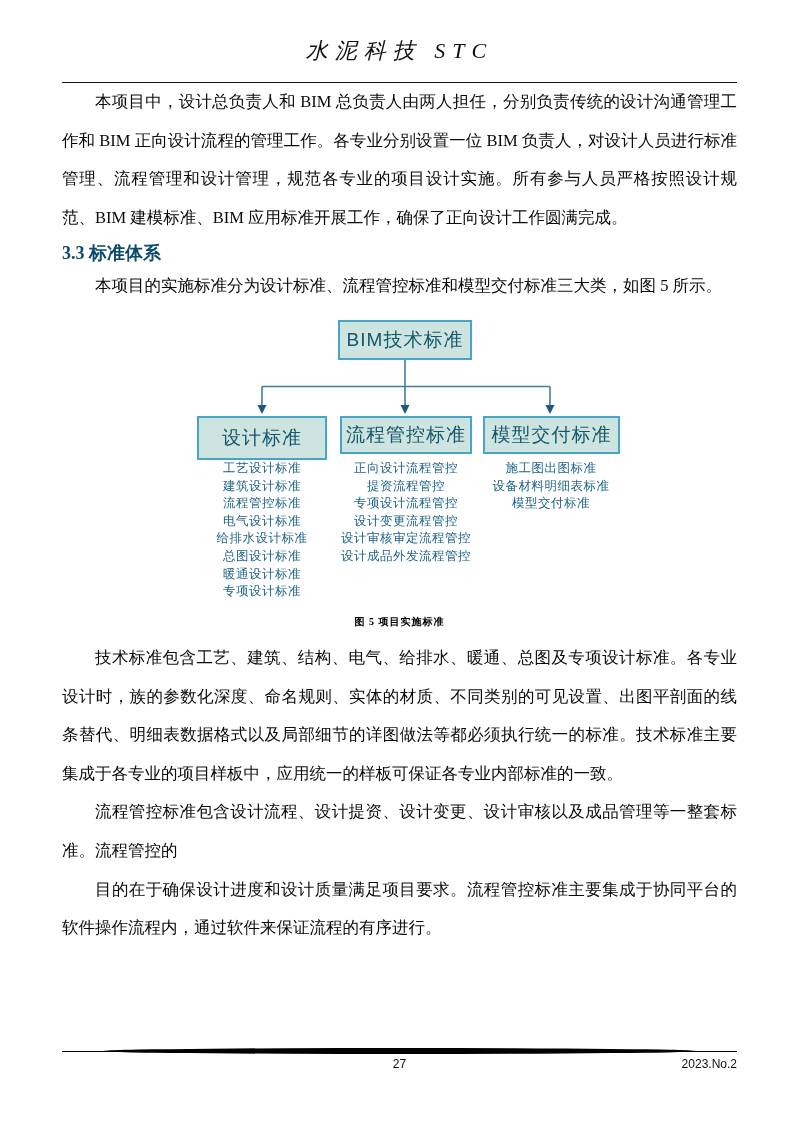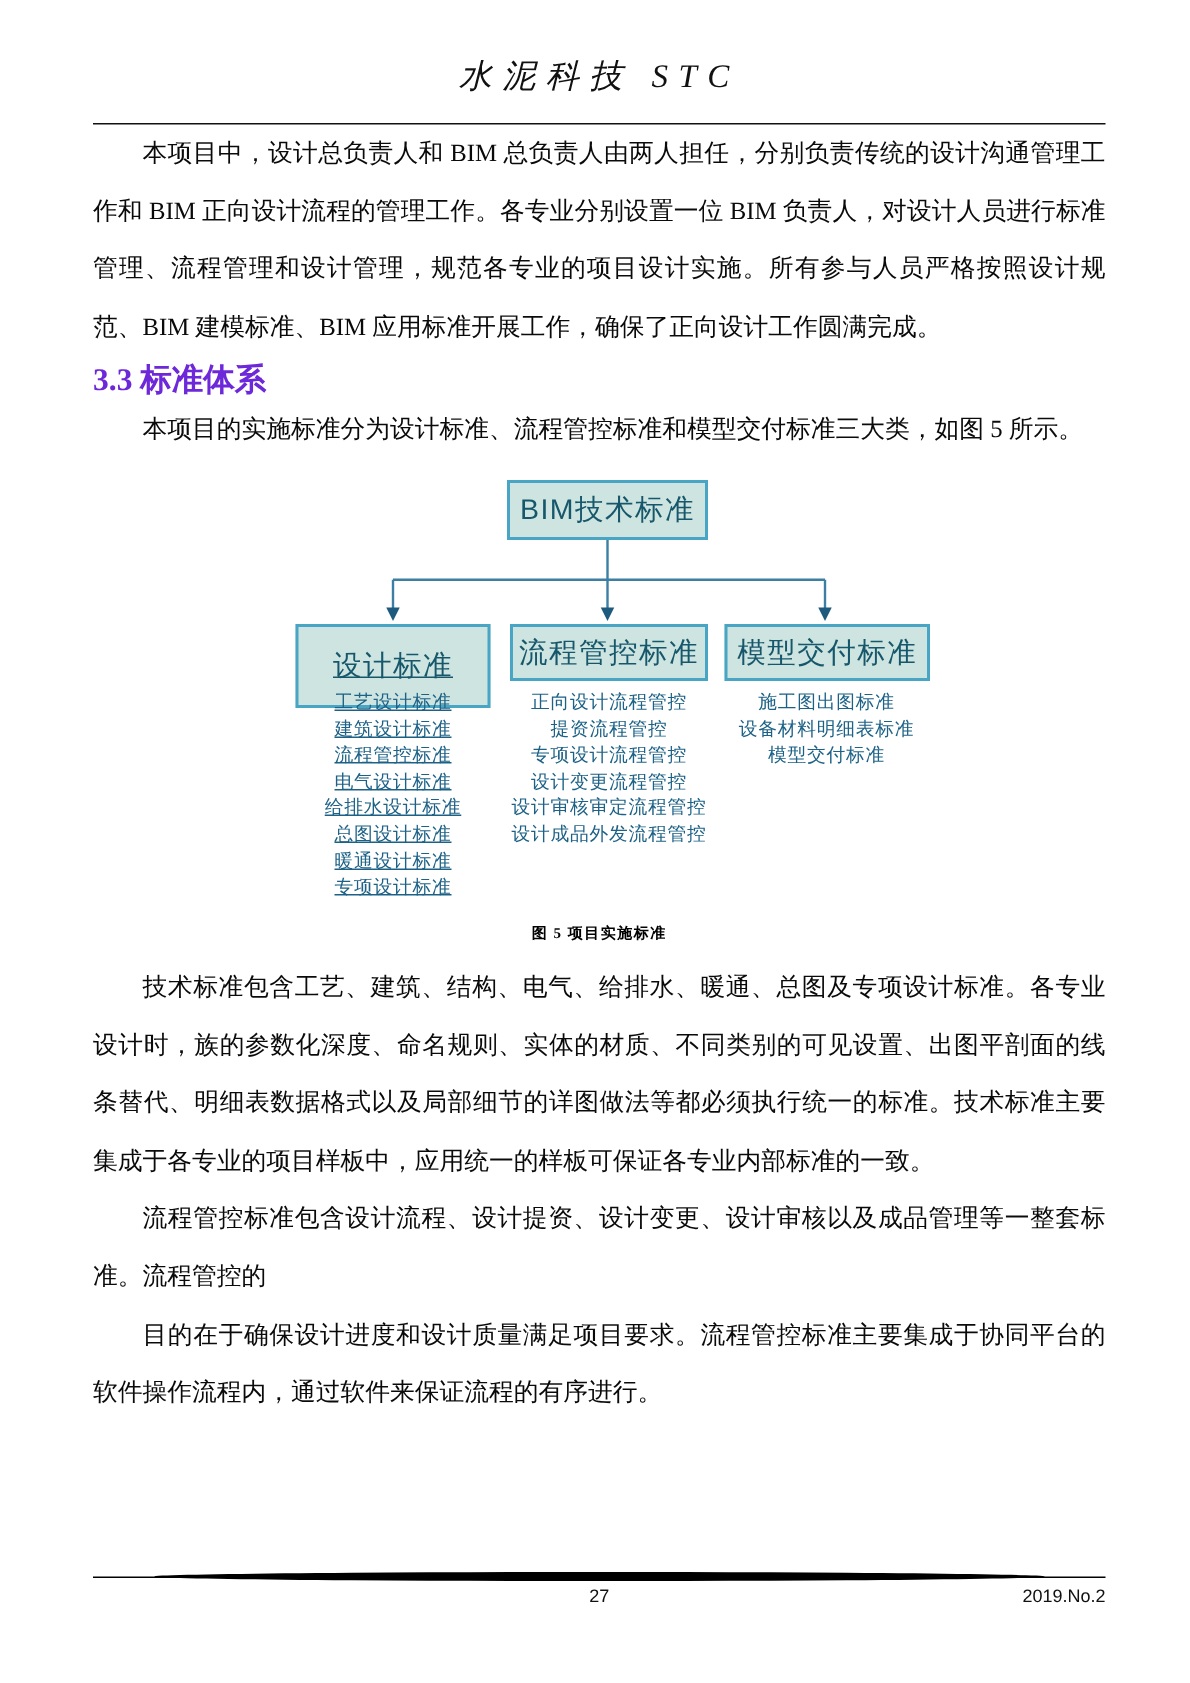--- a/index.html
+++ b/index.html
@@ -36,24 +36,24 @@
   p.body{
     margin:0;
     font-size:16.5px;
     line-height:38.6px;
     text-align:justify;
     text-indent:2em;
     color:#0a0a0a;
   }
   h2.sec{
     margin:3px 0 0 0;
-    font-size:21px;
+    font-size:18px;
     line-height:27px;
     font-weight:bold;
-    color:#6d28d9;
+    color:#0c4a6e;
   }
   
   .diagram{
     position:relative;
     width:675px;
     height:295px;
     margin-top:6px;
     font-family:"Liberation Sans","DejaVu Sans",sans-serif;
   }
   .diagram svg{position:absolute;left:0;top:0;}
@@ -138,25 +138,25 @@
         </g>
         <g fill="var(--arrow,#1d5a7d)" stroke="none">
           <polygon points="195.5,93 204.5,93 200,102"></polygon>
           <polygon points="338.5,93 347.5,93 343,102"></polygon>
           <polygon points="483.5,93 492.5,93 488,102"></polygon>
         </g>
       </svg>
 
       <div class="dbox" style="left:276px;top:8px;width:134px;height:40px;">BIM技术标准</div>
 
-      <div class="dbox" style="left:135px;top:104px;width:130px;height:56px;text-decoration:underline;">设计标准</div>
+      <div class="dbox" style="left:135px;top:104px;width:130px;height:44px;">设计标准</div>
       <div class="dbox" style="left:278px;top:104px;width:132px;height:38px;">流程管控标准</div>
       <div class="dbox" style="left:421px;top:104px;width:137px;height:38px;">模型交付标准</div>
 
-      <div class="blist" style="left:105px;text-decoration:underline;">
+      <div class="blist" style="left:105px;">
         <div>工艺设计标准</div>
         <div>建筑设计标准</div>
         <div>流程管控标准</div>
         <div>电气设计标准</div>
         <div>给排水设计标准</div>
         <div>总图设计标准</div>
         <div>暖通设计标准</div>
         <div>专项设计标准</div>
       </div>
 
@@ -183,16 +183,16 @@
     <p class="body">目的在于确保设计进度和设计质量满足项目要求。流程管控标准主要集成于协同平台的软件操作流程内，通过软件来保证流程的有序进行。</p>
   </div>
 
   <div class="footer">
     <div class="footer-rule">
       <div class="thin"></div>
       <div class="lens"></div>
     </div>
     <div class="footer-texts">
       <span class="page-number">27</span>
-      <span class="issue-number">2019.No.2</span>
+      <span class="issue-number">2023.No.2</span>
     </div>
   </div>
 </div>
 
 </body></html>

